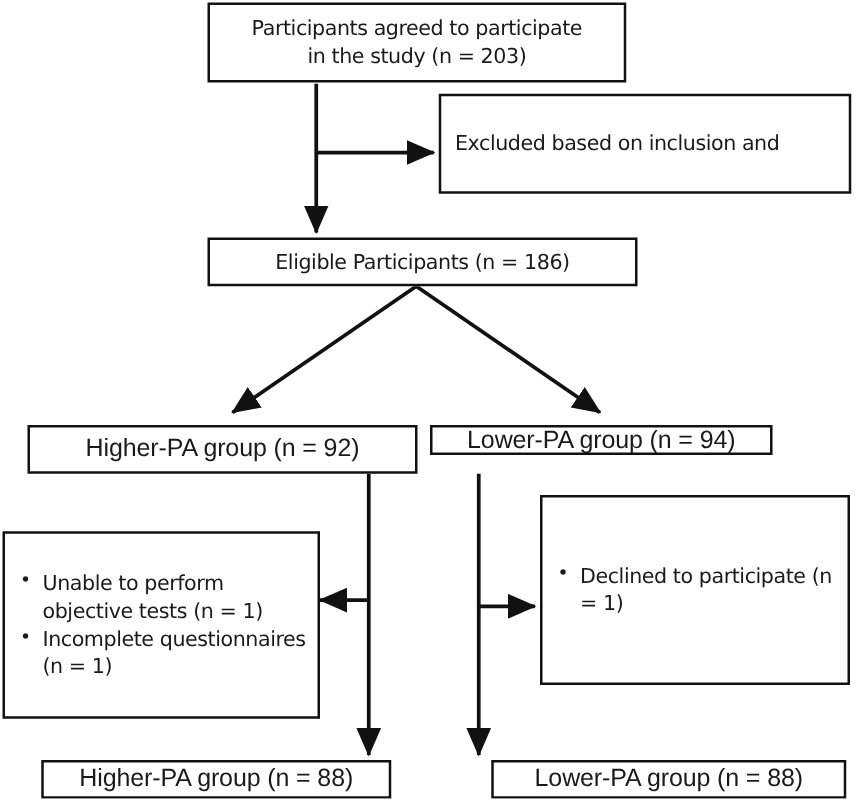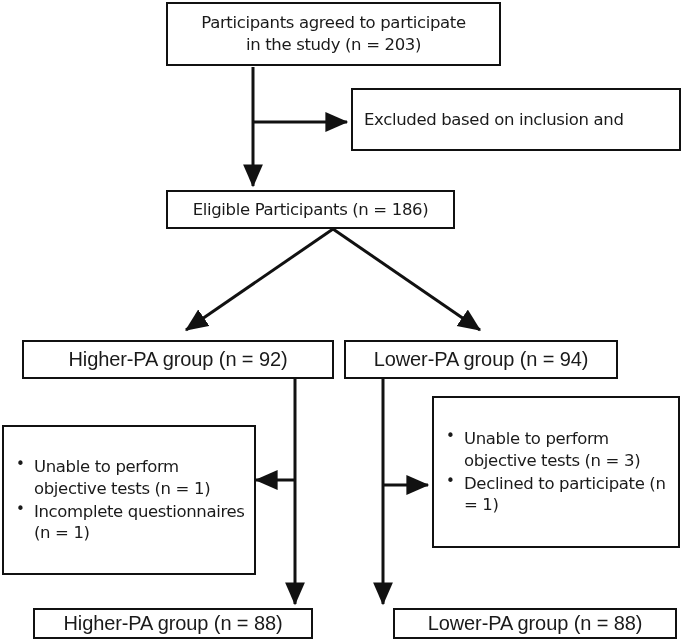--- a/index.html
+++ b/index.html
@@ -111,46 +111,45 @@
 
     <line x1="383" y1="379" x2="383" y2="604" stroke="#111111" stroke-width="3" marker-end="url(#ah)"></line>
 
     <line x1="383" y1="485" x2="428" y2="485" stroke="#111111" stroke-width="3" marker-end="url(#ah)"></line>
   </svg>
 
   <div class="node center fnt-a" style="left:166px; top:2px; width:335px; height:64px;">
     <span class="txt"><span>Participants agreed to participate</span><br><span>in the study (n = 203)</span></span>
   </div>
 
-  <div class="node leftal fnt-a" style="left:351px; top:88px; width:330px; height:63px; padding-left:11px;">
+  <div class="node leftal fnt-a" style="left:351px; top:75px; width:330px; height:80px; padding-left:11px;">
     <span class="txt"><span>Excluded based on inclusion and</span><br></span>
   </div>
 
-  <div class="node center fnt-a" style="left:166px; top:190px; width:289px; height:39px;">
+  <div class="node center fnt-a" style="left:166px; top:190px; width:344px; height:39px;">
     <span class="txt">Eligible Participants (n = 186)</span>
   </div>
 
   <div class="node center fnt-b" style="left:22px; top:340px; width:312px; height:39px;">
     <span class="txt">Higher-PA group (n = 92)</span>
   </div>
 
-  <div class="node center fnt-b" style="left:344px; top:340px; width:274px; height:39px;">
+  <div class="node center fnt-b" style="left:344px; top:340px; width:274px; height:24px;">
     <span class="txt">Lower-PA group (n = 94)</span>
   </div>
 
   <div class="node leftal fnt-a" style="left:2px; top:425px; width:254px; height:150px;">
     <ul class="bullets">
       <li>Unable to perform objective tests (n = 1)</li>
       <li>Incomplete questionnaires (n = 1)</li>
     </ul>
   </div>
 
   <div class="node leftal fnt-a" style="left:432px; top:396px; width:248px; height:152px;">
     <ul class="bullets">
-      <li>Unable to perform objective tests (n = 3)</li>
       <li>Declined to participate (n = 1)</li>
     </ul>
   </div>
 
   <div class="node center fnt-b" style="left:33px; top:608px; width:280px; height:31px;">
     <span class="txt">Higher-PA group (n = 88)</span>
   </div>
 
   <div class="node center fnt-b" style="left:353px; top:608px; width:284px; height:31px;margin-left:40px;">
     <span class="txt">Lower-PA group (n = 88)</span>

